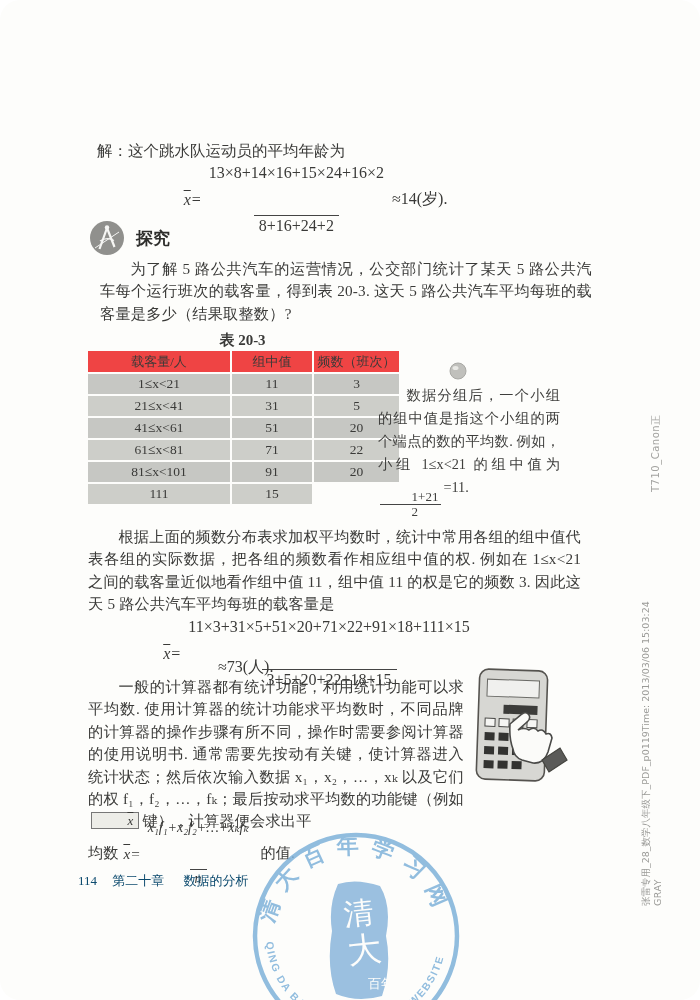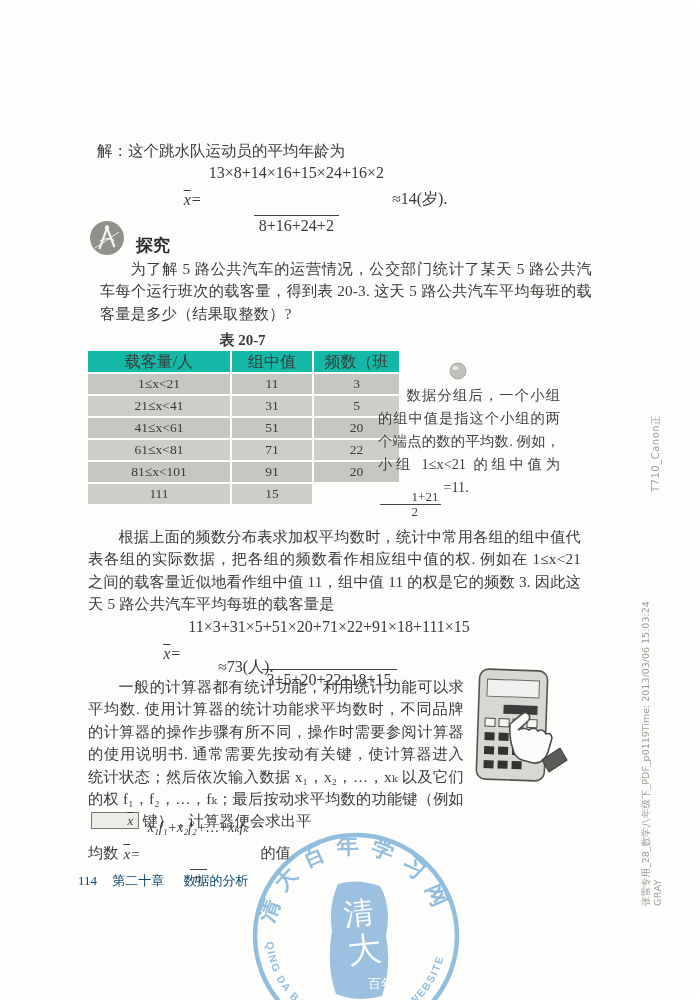--- a/index.html
+++ b/index.html
@@ -19,29 +19,29 @@
   .xbar{font-style:italic;text-decoration:overline;padding:0 1px;}
   .math-it{font-style:italic;}
   .ifrac{display:inline-flex;flex-direction:column;vertical-align:-9px;font-size:13px;margin:0 2px;}
   .ifrac .num{padding:0 3px;line-height:1.1;}
   .ifrac .den{border-top:1px solid #444;padding:0 3px;line-height:1.1;}
 
   
   .para{font-size:15.2px;line-height:22.4px;text-align:justify;text-indent:2em;letter-spacing:.2px;}
 
   
-  .explore{display:flex;align-items:flex-end;}
+  .explore{display:flex;align-items:center;}
   .explore .label{margin-left:10px;font-family:"Liberation Sans","DejaVu Sans",sans-serif;
     font-weight:bold;font-size:17px;color:#2e2e2c;}
 
   
   .tbl-caption{width:309px;text-align:center;font-weight:bold;font-size:15px;}
   .btable{display:grid;grid-template-columns:142px 80px 85px;gap:2px;width:309px;}
   .btable .cell{text-align:center;font-size:13.5px;}
-  .btable .th{background:#14b8a6;height:21px;line-height:21px;font-size:16px;}
+  .btable .th{background:#ef4444;height:21px;line-height:21px;font-size:13px;}
   .btable .td{background:#c6c7c3;height:20px;line-height:20px;}
   .btable .td.light{background:#cdcec9;}
   .btable .range{}
 
   
   .note{width:182px;font-size:14.3px;line-height:23px;text-align:justify;text-indent:2em;color:#3e3e3c;}
 
   
   .keybox{display:inline-block;border:1px solid #777;background:#ededE8;padding:0 4px;margin:0 3px;
     font-size:13px;line-height:15px;vertical-align:1px;}
@@ -82,21 +82,21 @@
       <path d="M19,9 L11.5,30" stroke="#f6f6f4" stroke-width="2.2" fill="none"></path>
       <path d="M19,9 L26.5,28" stroke="#f6f6f4" stroke-width="2.2" fill="none"></path>
       <path d="M12,22 Q19,17.5 26,21.5" stroke="#f6f6f4" stroke-width="1.4" fill="none"></path>
       <path d="M7,29 L31,13" stroke="#f6f6f4" stroke-width="1" fill="none"></path>
     </svg>
     <span class="label">探究</span>
   </div>
 
   <div class="abs para" style="left:100px;top:258px;width:492px;">为了解 5 路公共汽车的运营情况，公交部门统计了某天 5 路公共汽车每个运行班次的载客量，得到表 20-3. 这天 5 路公共汽车平均每班的载客量是多少（结果取整数）?</div>
 
-  <div class="abs tbl-caption" style="left:88px;top:331px;">表 20-7</div>
+  <div class="abs tbl-caption" style="left:88px;top:331px;">表 20-3</div>
 
   <div class="abs btable" style="left:88px;top:351px;">
     <div class="cell th">载客量/人</div>
     <div class="cell th">组中值</div>
     <div class="cell th">频数（班次）</div>
 
     <div class="cell td range">1≤x&lt;21</div>
     <div class="cell td">11</div>
     <div class="cell td">3</div>
 

